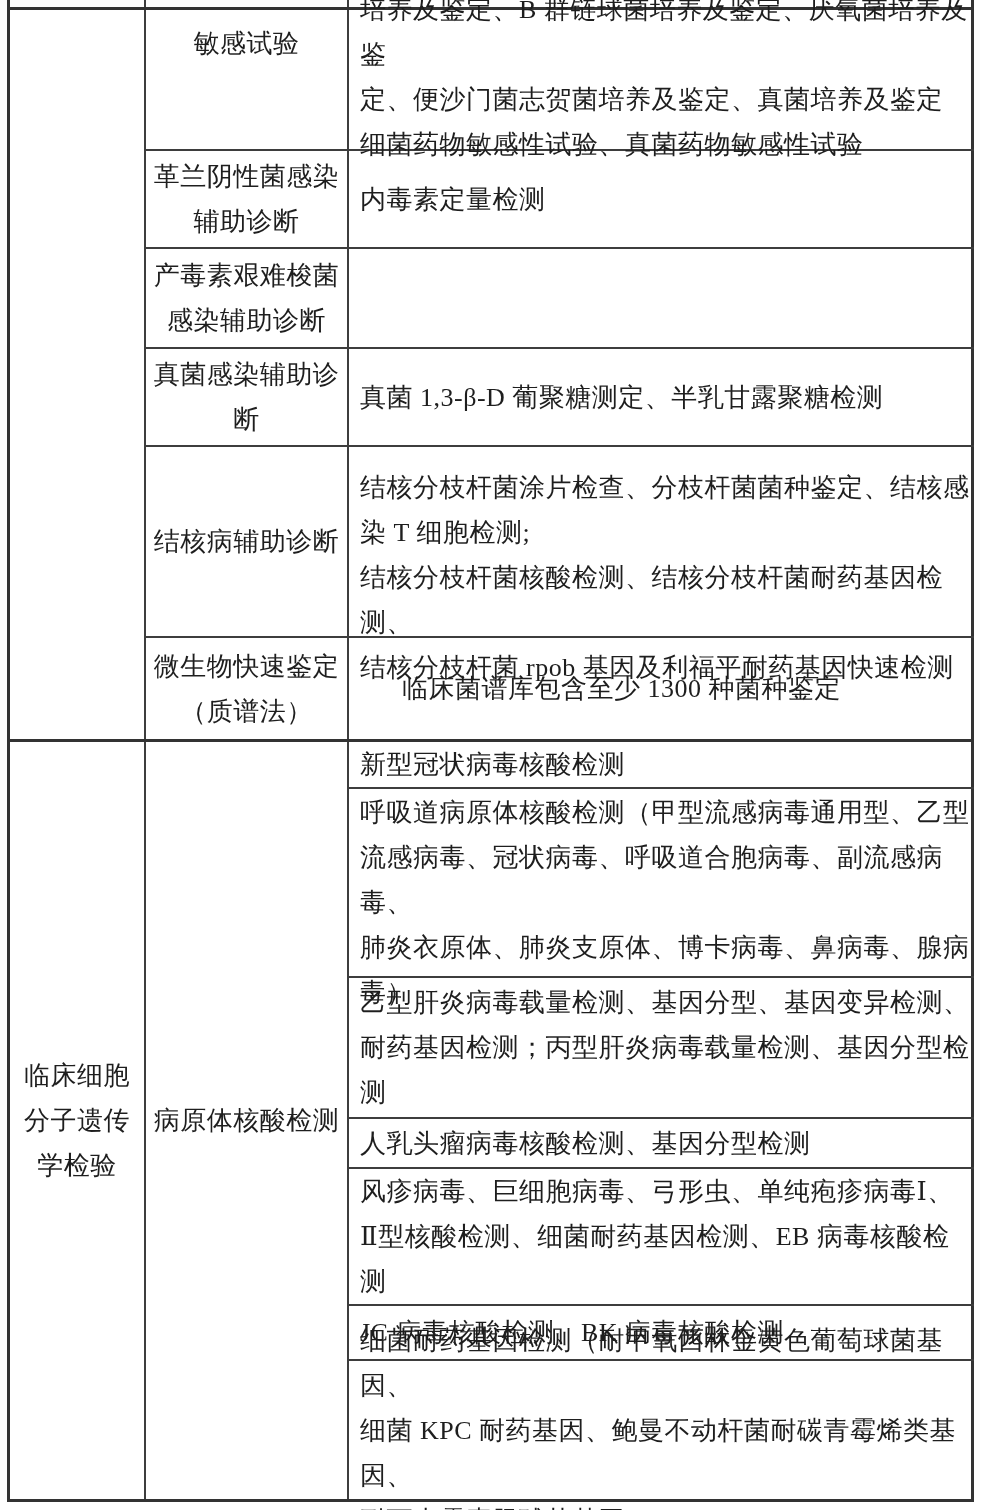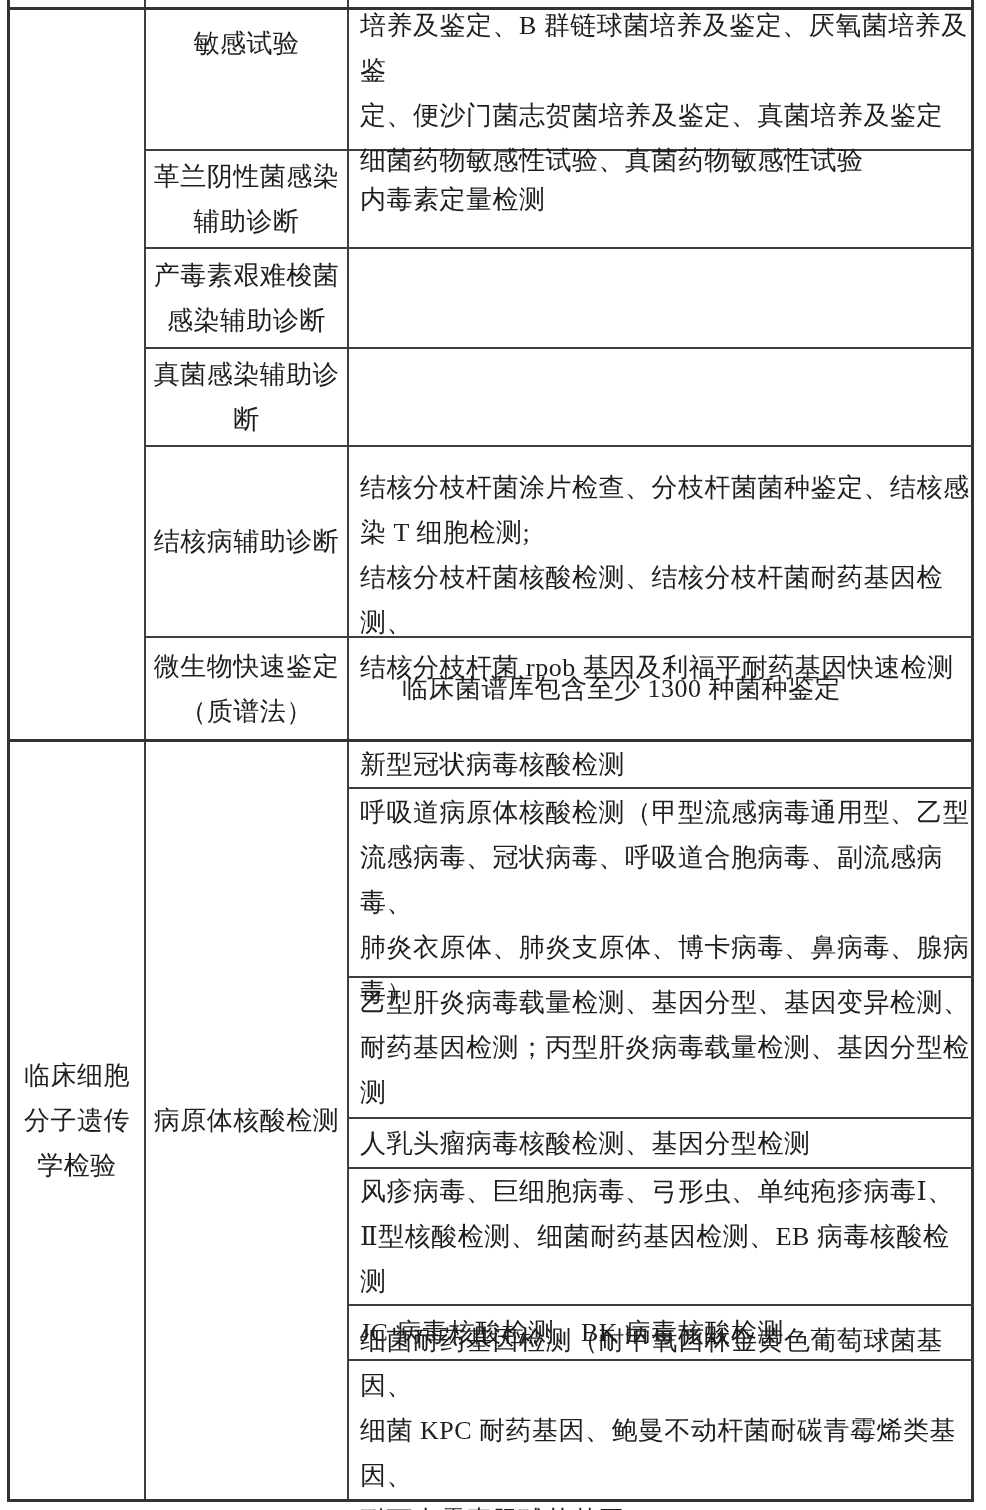--- a/index.html
+++ b/index.html
@@ -72,24 +72,25 @@
   <div class="cell c2" style="top:151px;height:96px;">革兰阴性菌感染
 辅助诊断</div>
   <div class="cell c2" style="top:249px;height:98px;">产毒素艰难梭菌
 感染辅助诊断</div>
   <div class="cell c2" style="top:349px;height:96px;">真菌感染辅助诊
 断</div>
   <div class="cell c2" style="top:447px;height:189px;">结核病辅助诊断</div>
   <div class="cell c2" style="top:638px;height:101px;border-radius:27px;">微生物快速鉴定
 （质谱法）</div>
 
-  <div class="cell c3" style="top:24px;height:137px;">培养及鉴定、B 群链球菌培养及鉴定、厌氧菌培养及鉴
+  <div class="cell c3" style="top:8px;height:137px;">培养及鉴定、B 群链球菌培养及鉴定、厌氧菌培养及鉴
 定、便沙门菌志贺菌培养及鉴定、真菌培养及鉴定
 细菌药物敏感性试验、真菌药物敏感性试验</div>
   <div class="cell c3" style="top:151px;height:96px;">内毒素定量检测</div>
+  <div class="cell c3" style="top:349px;height:96px;">真菌 1,3-β-D 葡聚糖测定、半乳甘露聚糖检测</div>
   <div class="cell c3" style="top:447px;height:189px;margin-top:36px;">结核分枝杆菌涂片检查、分枝杆菌菌种鉴定、结核感
 染 T 细胞检测;
 结核分枝杆菌核酸检测、结核分枝杆菌耐药基因检测、
 结核分枝杆菌 rpob 基因及利福平耐药基因快速检测</div>
   <div class="cell c3" style="top:638px;height:101px;margin-left:42px;">临床菌谱库包含至少 1300 种菌种鉴定</div>
 
   <div class="cell c1" style="top:741px;height:758px;">临床细胞
 分子遗传
 学检验</div>
   <div class="cell c2" style="top:741px;height:758px;">病原体核酸检测</div>

